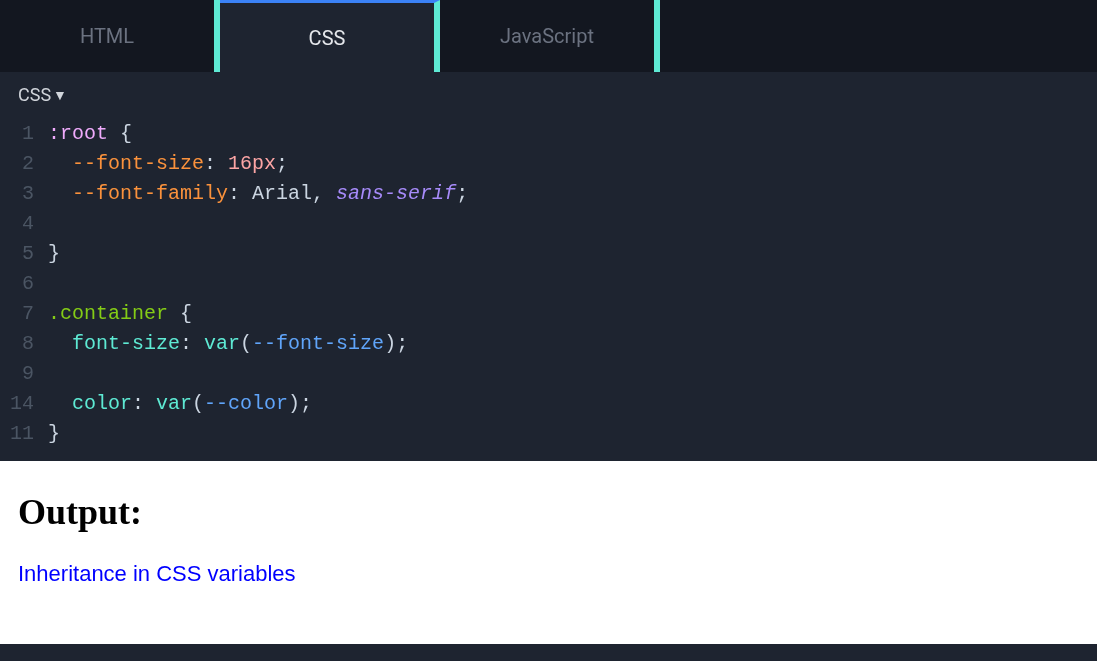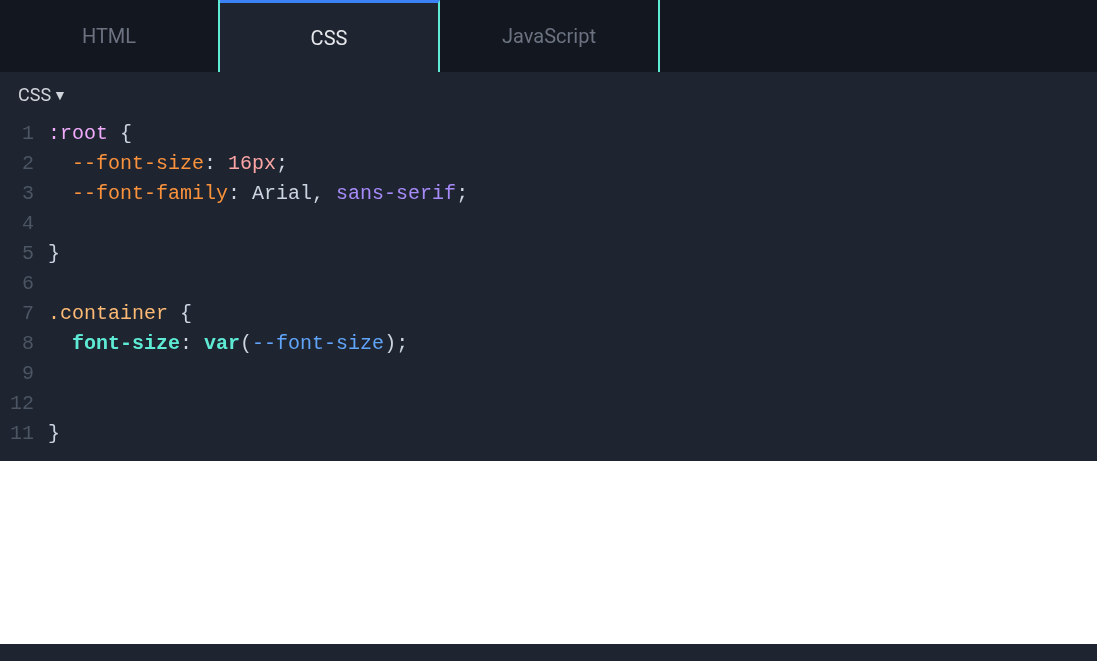--- a/index.html
+++ b/index.html
@@ -16,21 +16,21 @@
   height: 72px;
 }
 .tab {
   width: 220px;
   display: flex;
   align-items: center;
   justify-content: center;
   font-size: 20px;
   color: #6b7280;
   cursor: pointer;
-  border-right: 2px solid #5eead4;
+  border-right: 6px solid #5eead4;
 }
 .tab:first-child { border-left: none; }
 .tab.active {
   background: #1e2430;
   color: #e5e7eb;
   border-top: 3px solid #3b82f6;
 }
 .panel-header {
   padding: 12px 18px 8px 18px;
   color: #d1d5db;
@@ -60,24 +60,24 @@
   flex-shrink: 0;
 }
 .code {
   white-space: pre;
   color: #cbd5e1;
 }
 .tok-pseudo { color: #f0abfc; }
 .tok-punct  { color: #cbd5e1; }
 .tok-prop   { color: #fb923c; }
 .tok-num    { color: #fca5a5; }
-.tok-val2   { color: #a78bfa; }
-.tok-kw     { color: #5eead4; font-weight: bold; }
+.tok-val2   { color: #a78bfa; font-style: italic; }
+.tok-kw     { color: #5eead4; }
 .tok-var    { color: #60a5fa; }
-.tok-class  { color: #fdba74; }
+.tok-class  { color: #84cc16; }
 .output-panel {
   background: #ffffff;
   padding: 30px 18px 40px 18px;
   height: 183px;
 }
 .output-heading {
   font-family: Georgia, "Times New Roman", serif;
   font-size: 36px;
   font-weight: bold;
   color: #000;
@@ -132,22 +132,25 @@
       <div class="code"><span class="tok-class">.container</span><span class="tok-punct"> {</span></div>
     </div>
     <div class="line">
       <div class="gutter">8</div>
       <div class="code"><span>  </span><span class="tok-kw">font-size</span><span class="tok-punct">: </span><span class="tok-kw">var</span><span class="tok-punct">(</span><span class="tok-var">--font-size</span><span class="tok-punct">)</span><span class="tok-punct">;</span></div>
     </div>
     <div class="line">
       <div class="gutter">9</div>
     </div>
     <div class="line">
-      <div class="gutter">12</div>
+      <div class="gutter">14</div>
+      <div class="code"><span>  </span><span class="tok-kw">color</span><span class="tok-punct">: </span><span class="tok-kw">var</span><span class="tok-punct">(</span><span class="tok-var">--color</span><span class="tok-punct">)</span><span class="tok-punct">;</span></div>
     </div>
     <div class="line">
       <div class="gutter">11</div>
       <div class="code"><span class="tok-punct">}</span></div>
     </div>
   </div>
 
 <div class="output-panel">
+  <div class="output-heading">Output:</div>
+  <div class="output-text">Inheritance in CSS variables</div>
 </div>
 
 </body></html>

